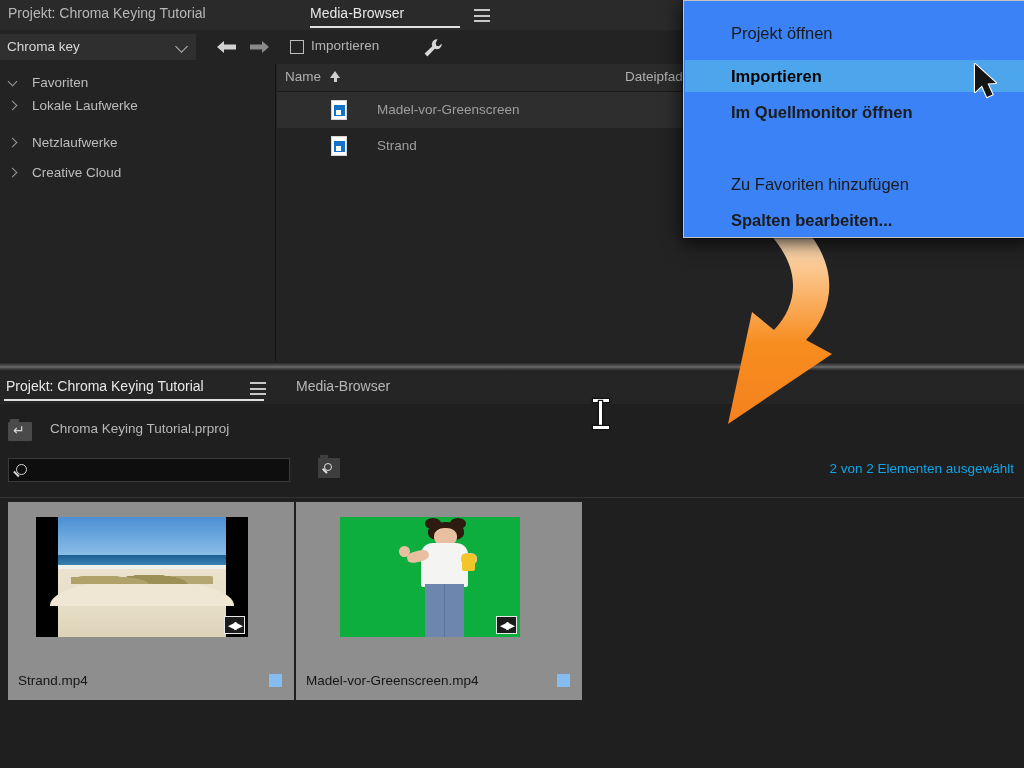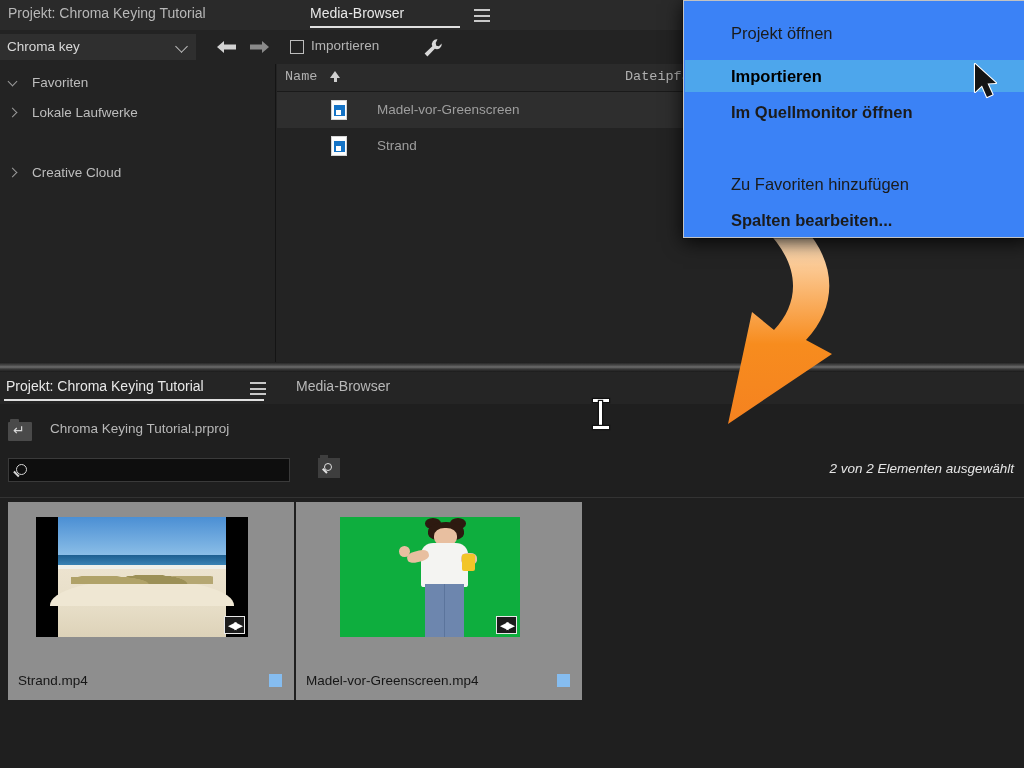--- a/index.html
+++ b/index.html
@@ -80,21 +80,21 @@
   .tw.closed { transform: rotate(-45deg); }
   .tw.open   { transform: rotate(45deg); top: 8px; }
 
   
   #mb-list {
     position: absolute; left: 277px; top: 64px; width: 747px; height: 298px;
     background: #232323;
   }
   #list-head {
     position: absolute; left: 0; top: 0; width: 747px; height: 28px;
-    background: #2b2b2b; border-bottom: 1px solid #1a1a1a; font-family: Liberation Mono, monospace;
+    background: #2b2b2b; border-bottom: 1px solid #1a1a1a;
   }
   .col-head {
     position: absolute; top: 5px; font-size: 13.5px; color: #b0b0b0; white-space: nowrap;
   }
   #col-name { left: 8px; }
   #col-path { left: 348px; }
   .sort-arrow {
     position: absolute; left: 53px; top: 7px;
     width: 0; height: 0; border-left: 5px solid transparent;
     border-right: 5px solid transparent; border-bottom: 7px solid #cfcfcf;
@@ -185,21 +185,21 @@
   #find-icon .mag2 {
     position: absolute; left: 6px; top: 5px; width: 8px; height: 8px;
     border: 1.6px solid #e0e0e0; border-radius: 50%;
   }
   #find-icon .mag2::after {
     content: ""; position: absolute; left: -3px; top: 6px;
     width: 6px; height: 1.6px; background: #e0e0e0; transform: rotate(45deg);
   }
   #sel-status {
     position: absolute; right: 10px; top: 89px;
-    font-size: 13.5px; color: #e5e5e5; white-space: nowrap; font-style: italic;
+    font-size: 13.5px; color: #0ea5e9; white-space: nowrap;
   }
 
   
   #thumb-area {
     position: absolute; left: 0; top: 125px; width: 1024px; height: 271px;
     background: #1f1f1f; border-top: 1px solid #333;
   }
   .thumb-cell {
     position: absolute; top: 4px; width: 286px; height: 198px;
     background: #8e8e8e;
@@ -337,23 +337,27 @@
           <path d="M14.5 1.2a5 5 0 0 0-5.2 7.0L1.6 15.6l2.8 2.8 7.4-7.6a5 5 0 0 0 6.9-5.3l-2.8 2.8-2.6-.6-.6-2.6z" fill="#d8d8d8"></path>
         </svg>
       </div>
     </div>
 
     <div id="mb-sidebar">
       <div class="tree-item" style="top:6px;">
         <span class="tw open"></span>
         <span class="lbl">Favoriten</span>
       </div>
-      <div class="tree-item" style="top:36px;">
+      <div class="tree-item" style="top:29px;">
         <span class="tw closed"></span>
         <span class="lbl">Lokale Laufwerke</span>
+      </div>
+      <div class="tree-item" style="top:66px;">
+        <span class="tw closed"></span>
+        <span class="lbl">Netzlaufwerke</span>
       </div>
       <div class="tree-item" style="top:96px;">
         <span class="tw closed"></span>
         <span class="lbl">Creative Cloud</span>
       </div>
     </div>
 
     <div id="mb-list">
       <div id="list-head">
         <div id="col-name" class="col-head">Name</div>

